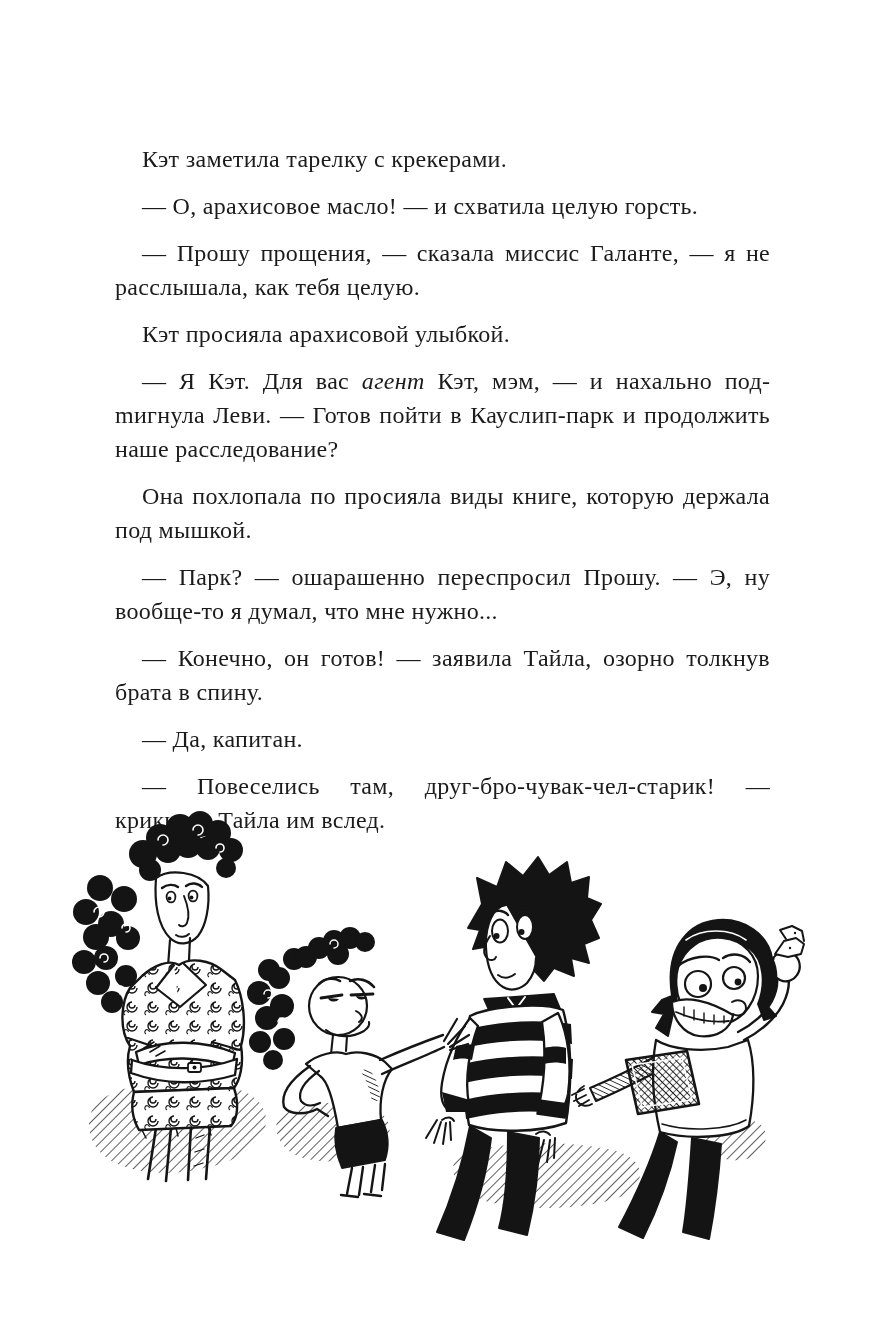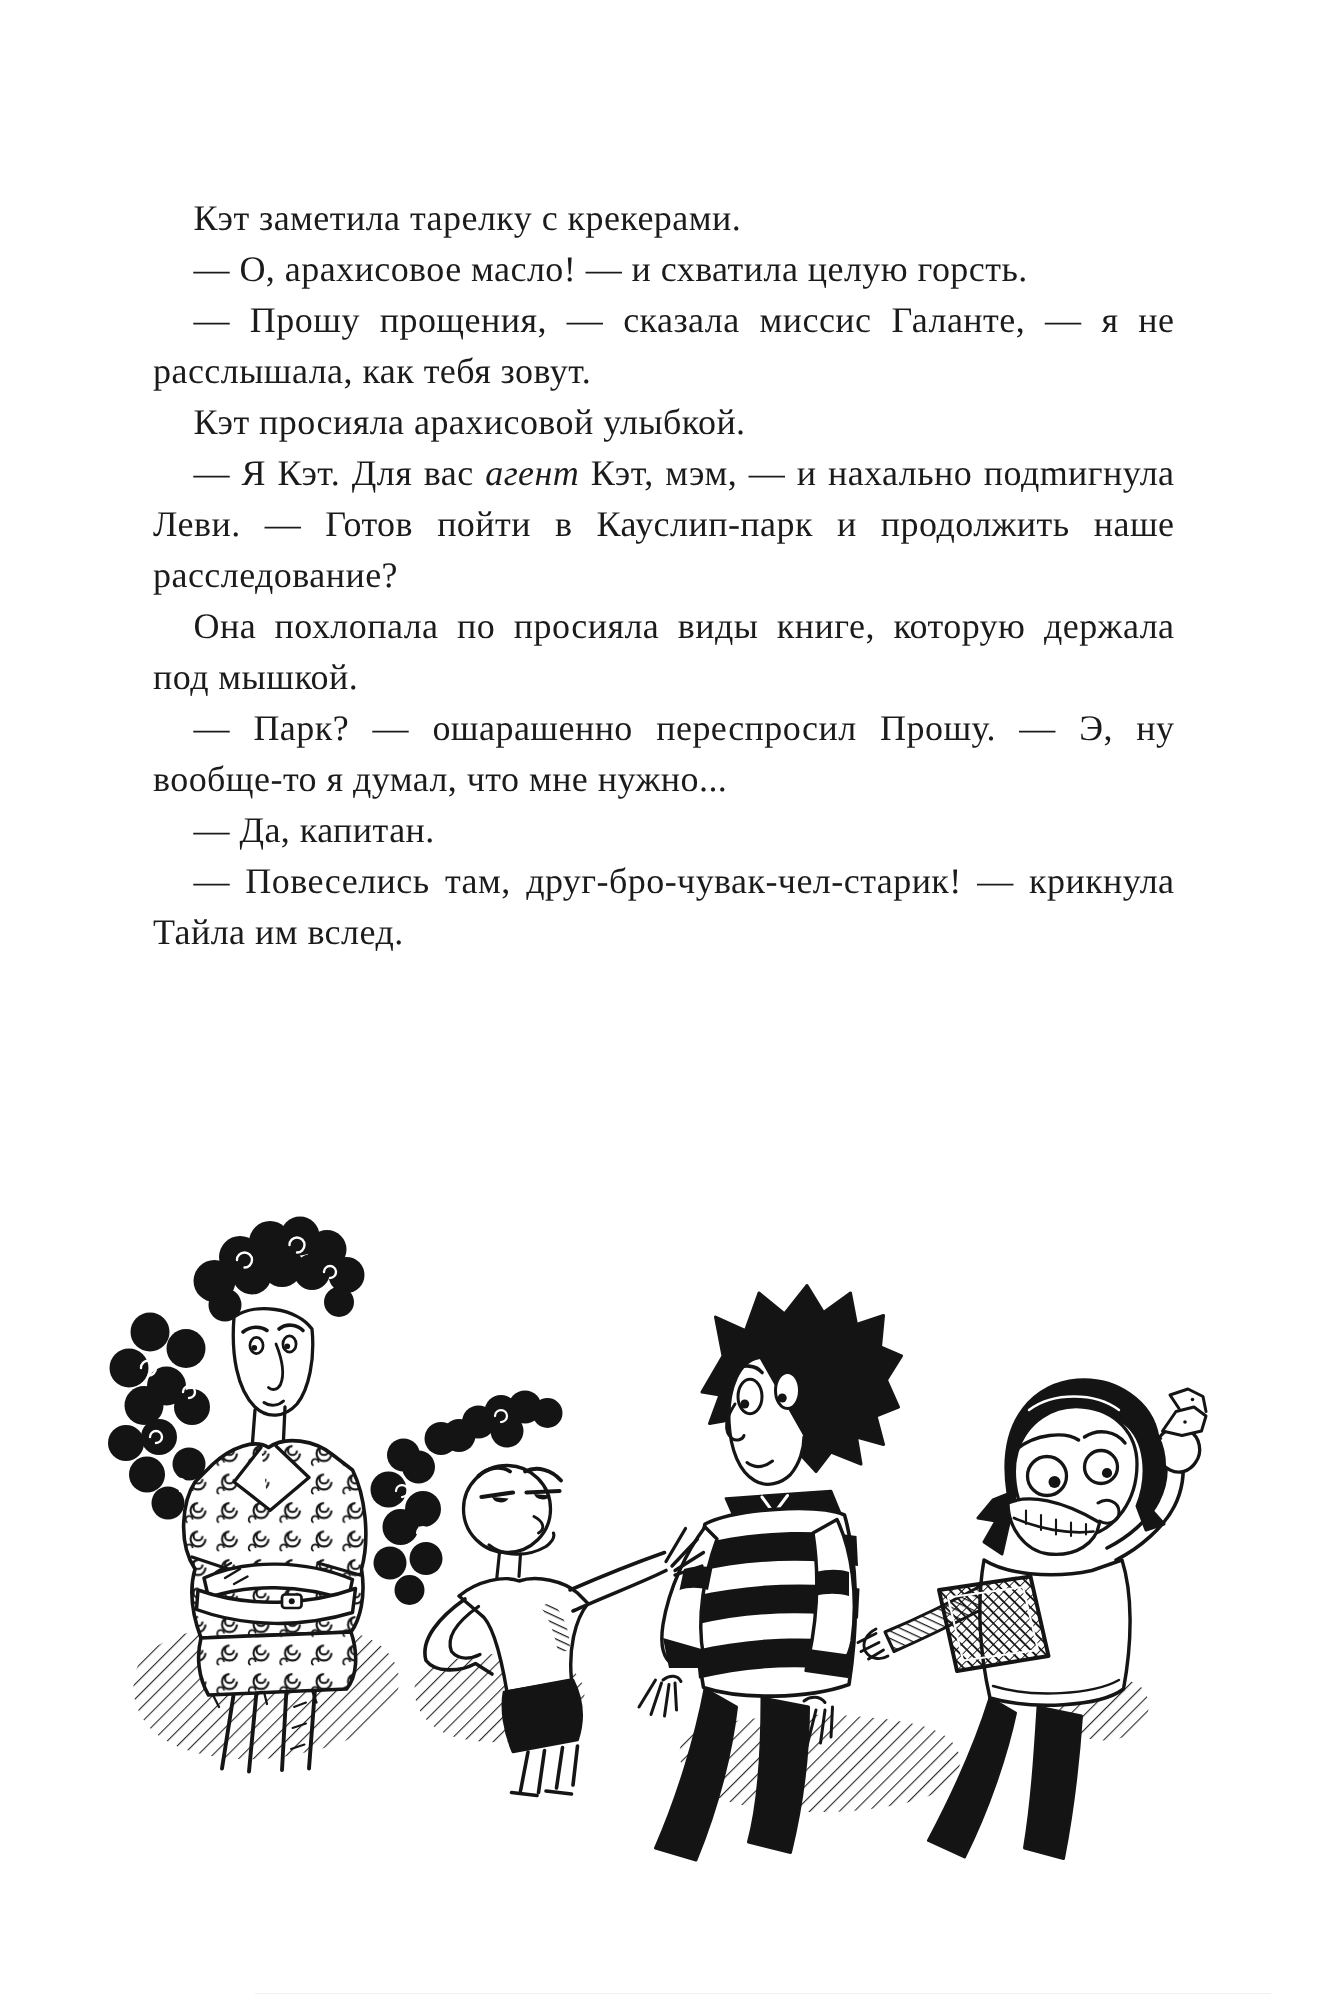--- a/index.html
+++ b/index.html
@@ -11,46 +11,47 @@
     font-family:"Liberation Serif","DejaVu Serif",serif;
   }
   .page-text{
     position:absolute;
     left:102px;top:129px;width:681px;
     font-size:24px;line-height:34px;
     letter-spacing:0.3px;
     color:#1b1b1b;
   }
   .page-text p{
-    margin:0;
+    margin:13px;
     text-indent:27px;
     text-align:justify;
     hyphens:manual;
     -webkit-hyphens:manual;
   }
   .page-text .italic{font-style:italic;}
   .illustration{
     position:absolute;
     left:38px;top:808px;
     width:806px;height:448px;
   }
 </style>
 </head>
 <body>
 
 <div class="page">
 
   <div class="page-text">
       <p><span>Кэт заметила тарелку с крекерами.</span></p>
       <p><span>— О, арахисовое масло! — и схватила целую горсть.</span></p>
-      <p><span>— Прошу прощения, — сказала миссис Галанте, — я не расслышала, как тебя зовут.</span></p>
+      <p><span>— Прошу прощения, — сказала миссис Галанте, — я не расслышала, как тебя целую.</span></p>
       <p><span>Кэт просияла арахисовой улыбкой.</span></p>
       <p><span>— Я Кэт. Для вас </span><span class="italic">агент</span><span> Кэт, мэм, — и нахально под­mигнула Леви. — Готов пойти в Кауслип-парк и про­должить наше расследование?</span></p>
       <p><span>Она похлопала по просияла виды книге, которую держала под мышкой.</span></p>
       <p><span>— Парк? — ошарашенно переспросил Прошу. — Э, ну вообще-то я думал, что мне нужно...</span></p>
+      <p><span>— Конечно, он готов! — заявила Тайла, озорно тол­кнув брата в спину.</span></p>
       <p><span>— Да, капитан.</span></p>
       <p><span>— Повеселись там, друг-бро-чувак-чел-старик! — крикнула Тайла им вслед.</span></p>
     </div>
 
   <svg class="illustration" viewBox="0 0 806 448" xmlns="http://www.w3.org/2000/svg">
     <defs>
       <pattern id="swirl" width="21" height="19" patternUnits="userSpaceOnUse">
         <rect width="21" height="19" fill="#ffffff"></rect>
         <path d="M10,9 m5,0 a5,5 0 1,1 -5,-5 a3,3 0 1,0 3,3" fill="none" stroke="#161616" stroke-width="1.4"></path>
         <path d="M3,17 a2.3,2.3 0 1,1 3.4,-2" fill="none" stroke="#161616" stroke-width="1.1"></path>

